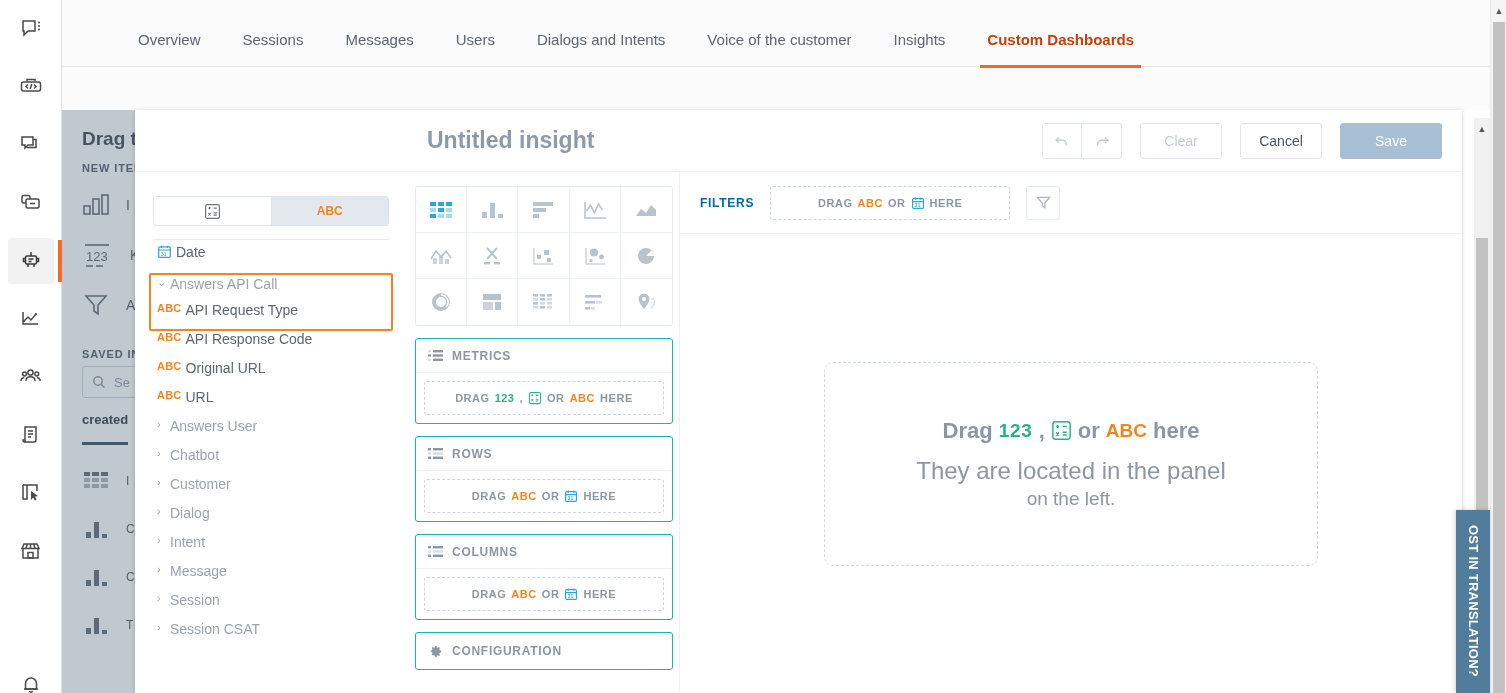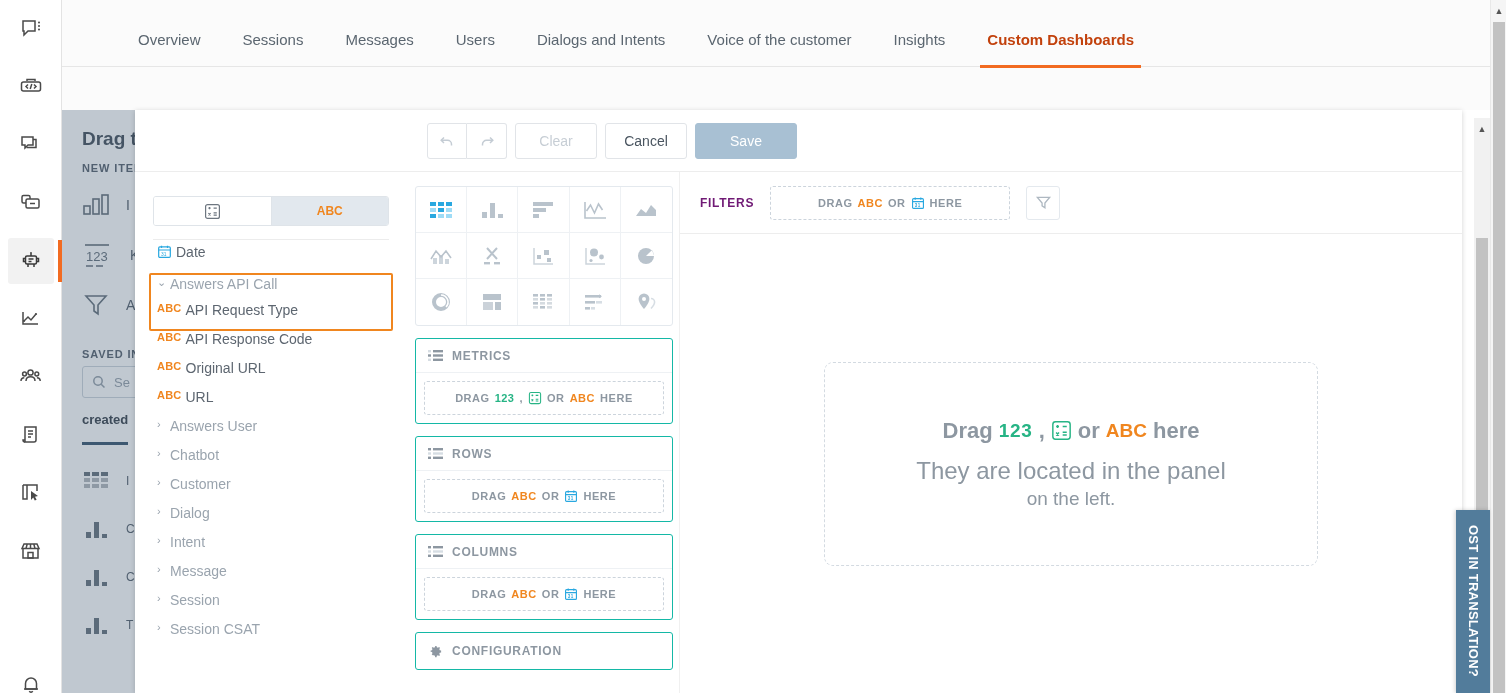--- a/index.html
+++ b/index.html
@@ -95,21 +95,21 @@
   .btn-grp { display: flex; }
   .icon-btn {
     width: 40px; height: 36px; border: 1px solid #e1e4e8; background: #fff;
     display: flex; align-items: center; justify-content: center; color: #c4ccd4;
   }
   .icon-btn:first-child { border-radius: 3px 0 0 3px; }
   .icon-btn:last-child { border-left: none; border-radius: 0 3px 3px 0; }
   .btn {
     height: 36px; min-width: 82px; border: 1px solid #e1e4e8; background: #fff;
     border-radius: 3px; font-size: 14px; display: flex; align-items: center;
-    justify-content: center; margin-left: 8px; color: #4a5560;
+    justify-content: center; margin-left: 18px; color: #4a5560;
   }
   .btn.disabled { color: #c7ced5; }
   .btn.primary { background: #a8c0d3; border-color: #a8c0d3; color: #ffffff; min-width: 102px; }
 
   .modal-body { flex: 1; display: flex; min-height: 0; }
 
   
   .datapanel {
     width: 272px; flex: 0 0 272px; padding: 14px 18px 0 18px;
     background: #ffffff; overflow: hidden;
@@ -173,21 +173,21 @@
   .tk { font-weight: bold; font-size: 11px; }
   .tk.num { color: #27b485; letter-spacing: .04em; }
   .tk.abc { color: #f0861f; }
 
   
   .canvas { flex: 1; display: flex; flex-direction: column; min-width: 0; border-left: 1px solid #f0f0f0; }
   .filters-bar {
     height: 62px; display: flex; align-items: center; gap: 16px;
     padding: 0 20px 0 20px; border-bottom: 1px solid #ededed;
   }
-  .filters-label { font-size: 12px; font-weight: bold; letter-spacing: .06em; color: #701a75; }
+  .filters-label { font-size: 12px; font-weight: bold; letter-spacing: .06em; color: #0369a1; }
   .filters-drop {
     width: 240px; height: 34px; border: 1px dashed #ccd4dc; border-radius: 3px;
     display: flex; align-items: center; justify-content: center; gap: 5px;
     font-size: 11px; font-weight: bold; letter-spacing: .05em; color: #8d97a1;
   }
   .filter-btn {
     width: 34px; height: 34px; border: 1px solid #e4e9ee; border-radius: 3px;
     display: flex; align-items: center; justify-content: center; color: #aeb8c1;
   }
   .canvas-area { flex: 1; display: flex; align-items: center; justify-content: center; }
@@ -426,20 +426,21 @@
       <span class="bg-li-text">T</span>
     </div>
   </div>
 </div>
 
 <div class="dim"></div>
 
 <div class="modal">
 
   <div class="modal-head">
+    <div class="modal-title">Untitled insight</div>
     <div class="btn-grp">
       <div class="icon-btn">
         <svg width="18" height="18" viewBox="0 0 18 18" fill="none" stroke="currentColor" stroke-width="1.5">
           <path d="M6 5.5L3.2 8.3 6 11"></path>
             <path d="M3.4 8.3h6.1a4 4 0 0 1 4 4v1.2"></path>
         </svg>
       </div>
       <div class="icon-btn">
         <svg width="18" height="18" viewBox="0 0 18 18" fill="none" stroke="currentColor" stroke-width="1.5">
           <path d="M12 5.5l2.8 2.8L12 11"></path>

